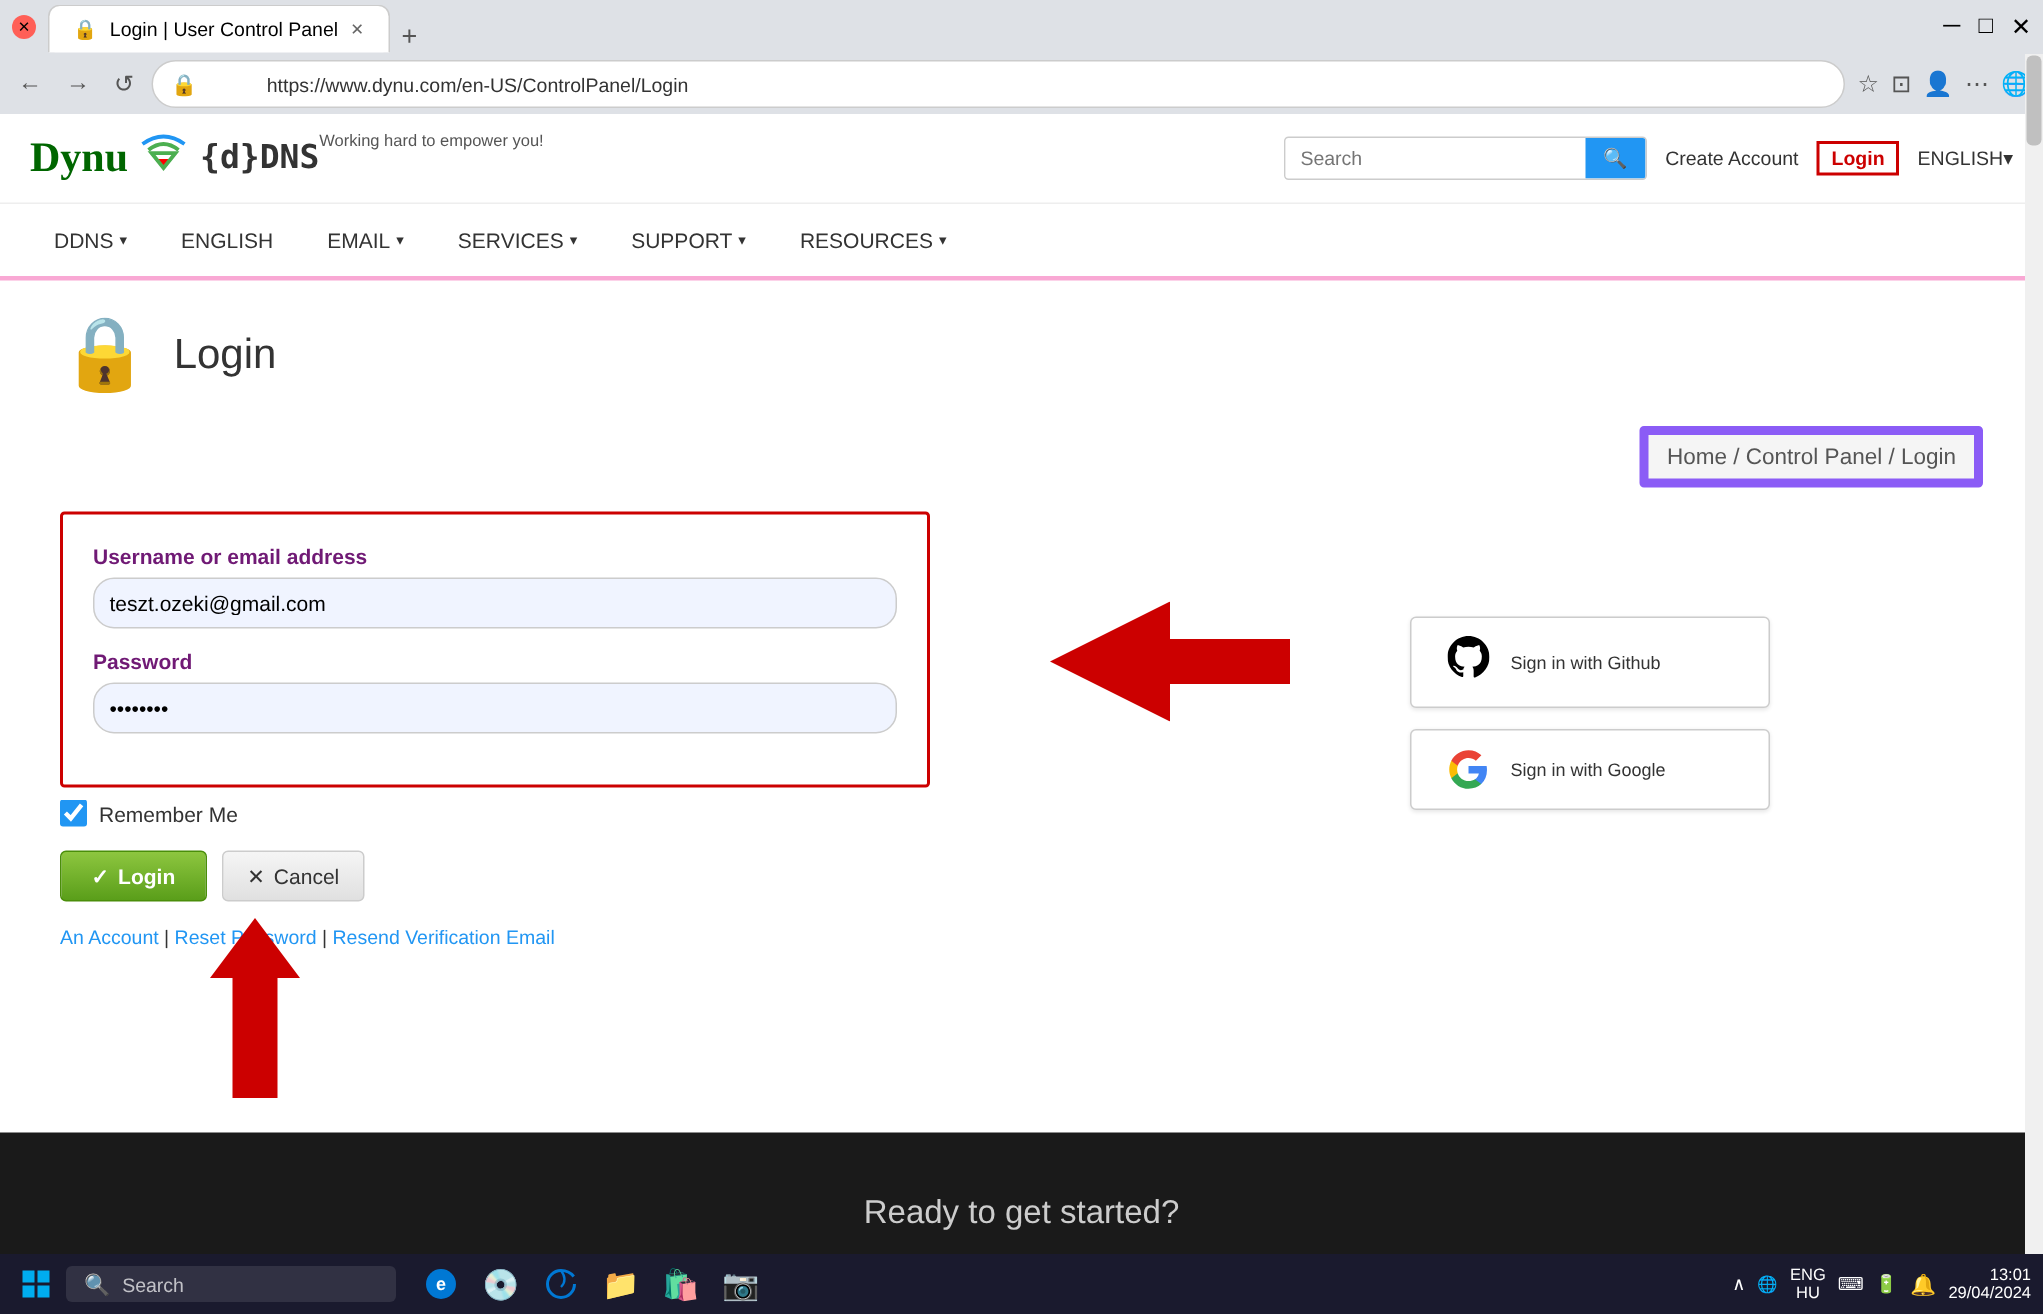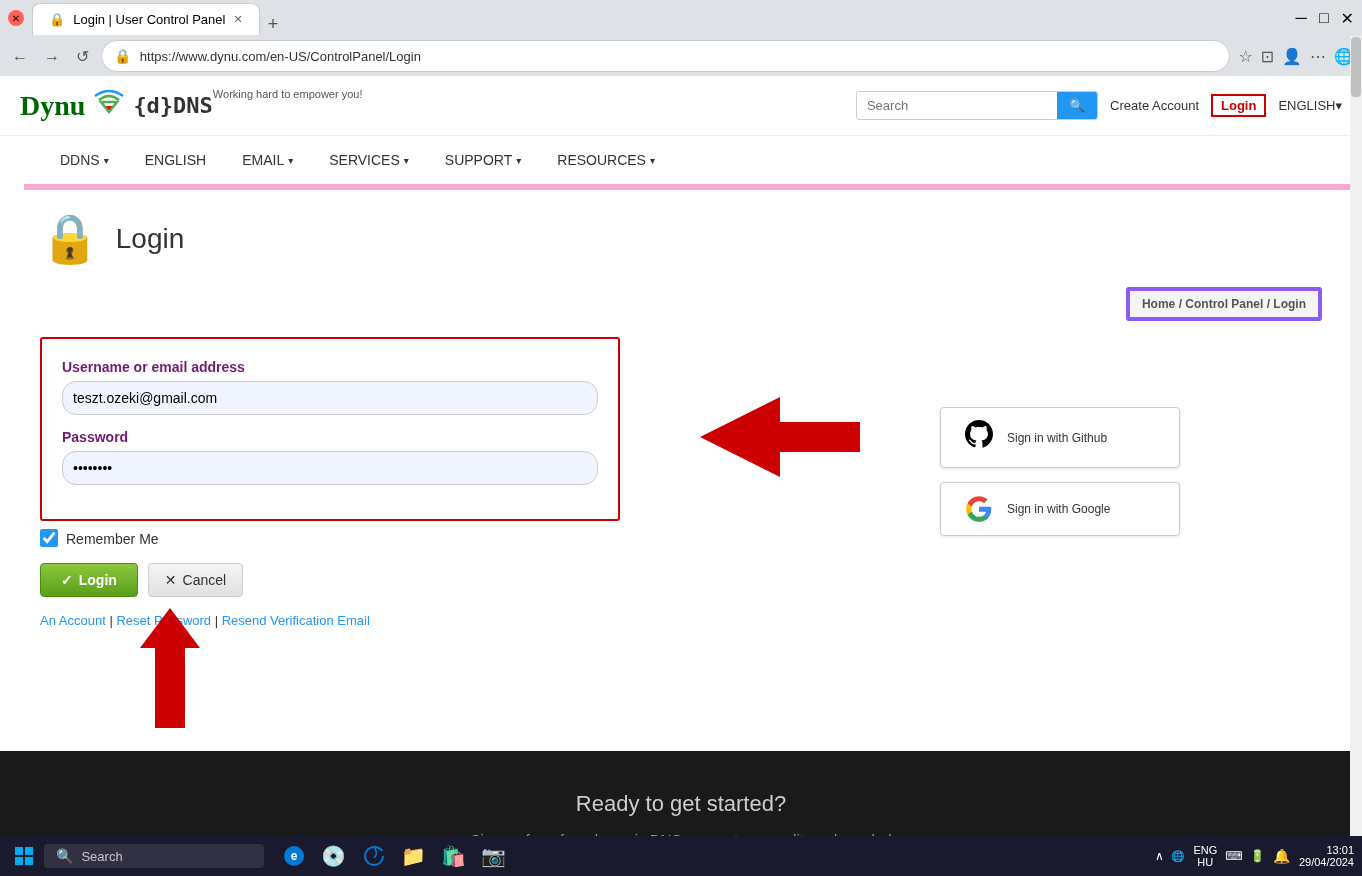--- a/index.html
+++ b/index.html
@@ -11,21 +11,21 @@
     .browser-controls { display: flex; gap: 4px; align-items: center; }
     .browser-btn { width: 16px; height: 16px; border-radius: 50%; border: none; background: #bbb; cursor: pointer; display: flex; align-items: center; justify-content: center; font-size: 10px; }
     .browser-btn.close { background: #ff5f57; }
     .browser-tab-bar { display: flex; align-items: flex-end; padding: 0 8px; background: #dee1e6; height: 34px; }
     .browser-tab { background: #fff; border-radius: 8px 8px 0 0; padding: 6px 16px; display: flex; align-items: center; gap: 8px; font-size: 13px; height: 32px; border: 1px solid #ccc; border-bottom: none; }
     .browser-tab .tab-close { font-size: 11px; color: #666; cursor: pointer; }
     .browser-tab-new { background: none; border: none; font-size: 18px; color: #555; cursor: pointer; padding: 0 8px; }
     .browser-addressbar { display: flex; align-items: center; padding: 4px 8px; gap: 8px; background: #dee1e6; height: 40px; }
     .browser-nav-btn { background: none; border: none; cursor: pointer; font-size: 16px; color: #555; padding: 4px; }
     .browser-url-box { flex: 1; display: flex; align-items: center; background: #fff; border-radius: 20px; padding: 4px 12px; gap: 8px; height: 32px; border: 1px solid #ccc; }
-    .browser-url-text { font-size: 13px; color: #333; flex: 1; }
+    .browser-url-text { font-size: 13px; color: #333; flex: 1; margin-left: 38px; }
     .browser-toolbar-icons { display: flex; gap: 8px; align-items: center; }
     .browser-toolbar-icon { font-size: 16px; color: #555; cursor: pointer; }
 
     
     .site-wrapper { background: #fff; width: 100%; }
 
     
     .site-nav { display: flex; align-items: center; padding: 10px 20px; border-bottom: 1px solid #eee; gap: 20px; }
     .site-logo { display: flex; flex-direction: row; align-items: flex-start; }
     .site-logo-img { display: flex; align-items: center; gap: 4px; }
@@ -34,33 +34,33 @@
     .logo-tagline { font-size: 11px; color: #555; margin-top: 2px; }
     .site-nav-right { margin-left: auto; display: flex; align-items: center; gap: 12px; }
     .search-box { display: flex; align-items: center; border: 1px solid #ccc; border-radius: 3px; overflow: hidden; }
     .search-input { border: none; outline: none; padding: 5px 10px; font-size: 13px; width: 200px; }
     .search-btn { background: #2196F3; border: none; cursor: pointer; padding: 6px 12px; color: white; font-size: 13px; }
     .nav-create { color: #333; text-decoration: none; font-size: 13px; }
     .nav-login { color: #c00; border: 2px solid #c00; padding: 2px 8px; font-size: 13px; text-decoration: none; font-weight: bold; }
     .nav-lang { font-size: 13px; color: #333; cursor: pointer; }
 
     
-    .main-menu { display: flex; align-items: center; padding: 8px 20px; border-bottom: 6px solid #f9a8d4; gap: 4px; margin-left: 24px; }
+    .main-menu { display: flex; align-items: center; padding: 8px 20px; border-bottom: 3px solid #f9a8d4; gap: 4px; }
     .menu-item { padding: 8px 16px; font-size: 14px; color: #333; cursor: pointer; text-decoration: none; display: flex; align-items: center; gap: 4px; }
     .menu-dropdown { font-size: 10px; }
 
     
     .page-content { padding: 20px 40px; min-height: 380px; }
     .page-header { display: flex; align-items: center; gap: 16px; margin-bottom: 20px; }
     .lock-icon { font-size: 48px; }
     .page-title { font-size: 28px; color: #333; font-weight: normal; }
 
     
     .breadcrumb-container { display: flex; justify-content: flex-end; margin-bottom: 16px; }
-    .breadcrumb { background: #f5f5f5; border: 4px solid #8b5cf6; border-radius: 3px; padding: 6px 12px; font-size: 12px; color: #555; font-weight: bold; }
+    .breadcrumb { background: #f5f5f5; border: 6px solid #8b5cf6; border-radius: 3px; padding: 6px 12px; font-size: 15px; color: #555; }
     .breadcrumb a { color: #555; text-decoration: none; }
 
     
     .login-area { display: flex; gap: 80px; align-items: flex-start; }
     .login-form-section { flex: 0 0 auto; }
     .form-box { border: 2px solid #cc0000; padding: 20px; border-radius: 3px; width: 580px; }
     .form-label { font-size: 14px; color: #701a75; font-weight: bold; margin-bottom: 6px; display: block; }
     .form-input { width: 100%; padding: 8px 10px; border: 1px solid #ccc; border-radius: 14px; font-size: 14px; outline: none; margin-bottom: 14px; background: #f0f4ff; }
 
     

